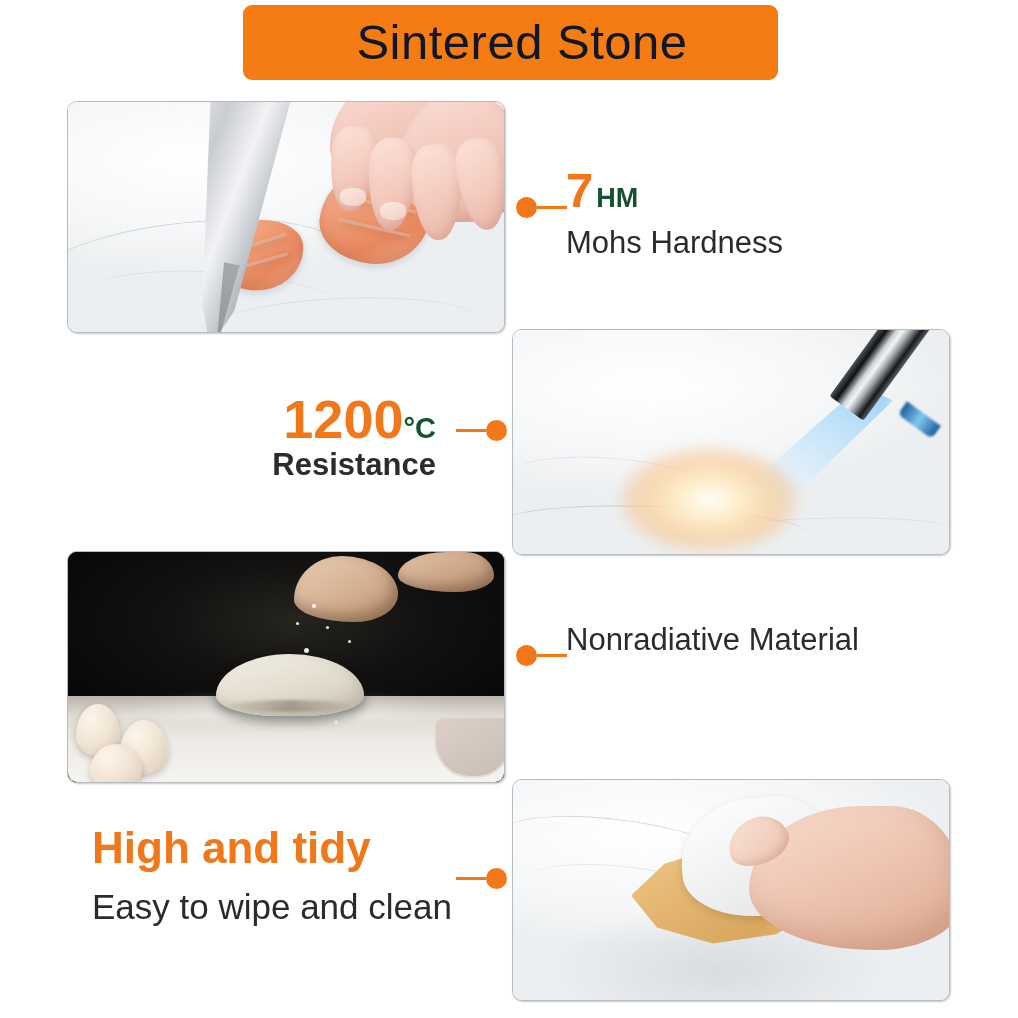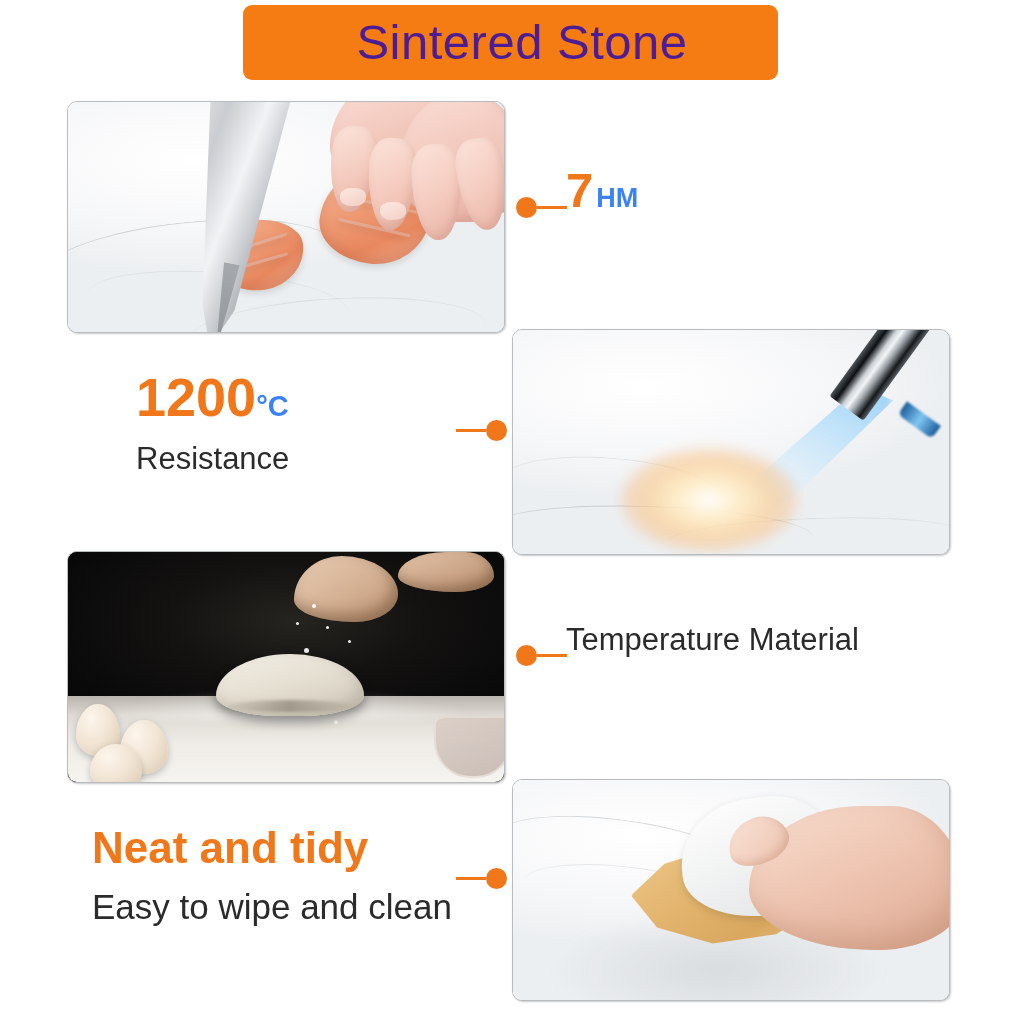--- a/index.html
+++ b/index.html
@@ -24,21 +24,21 @@
     width: 535px;
     height: 75px;
     background: #F57C12;
     border-radius: 9px;
     display: flex;
     align-items: center;
     justify-content: center;
     box-sizing: border-box;
   }
   .banner-text {
-    color: #4c1d95;
+    color: #0f172a;
     font-size: 49px;
     font-weight: 400;
     letter-spacing: 0.5px;
     line-height: 1;
     white-space: nowrap;
     margin-left: 23px;
   }
 
   
   .panel {
@@ -286,21 +286,21 @@
   
   .label { position: absolute; }
   .label .big {
     color: #F0771A;
     font-weight: 700;
     line-height: 1;
     white-space: nowrap;
   }
   .label .unit {
     font-weight: 700;
-    color: #3b82f6;
+    color: #14532d;
   }
   .label .desc {
     color: #2B2B2B;
     font-weight: 400;
     line-height: 1.22;
     white-space: nowrap;
   }
 
   
   .connector {
@@ -329,21 +329,21 @@
   #conn-mohs .line { width: 30px; }
 
   #label-gy { left: 566px; top: 612px; text-align: left; }
   #label-gy .big { font-size: 49px; }
   #label-gy .unit { font-size: 27px; margin-left: 7px; }
   #label-gy .desc { font-size: 31px; margin-top: 9px; }
   #conn-gy { left: 516px; top: 645px; }
   #conn-gy .line { width: 30px; }
 
   
-  #label-temp { left: 136px; top: 370px; width: 300px; text-align: left; }
+  #label-temp { left: 136px; top: 392px; width: 300px; text-align: right; }
   #label-temp .big { font-size: 54px; }
   #label-temp .unit { font-size: 29px; }
   #label-temp .desc { font-size: 31px; margin-top: 8px; }
   #conn-temp { left: 456px; top: 420px; }
   #conn-temp .line { width: 30px; }
 
   #label-neat { left: 92px; top: 826px; width: 344px; text-align: left; }
   #label-neat .big { font-size: 44px; }
   #label-neat .desc { font-size: 35px; margin-top: 16px; }
   #conn-neat { left: 456px; top: 868px; }
@@ -459,29 +459,30 @@
 
 <div class="connector" id="conn-neat">
   <span class="line"></span>
   <span class="dot"></span>
 </div>
 
 <div class="label" id="label-mohs">
   <div>
     <span class="big">7</span><span class="unit">HM</span>
   </div>
+  <div class="desc">Mohs Hardness</div>
 </div>
 
 <div class="label" id="label-temp">
   <div>
     <span class="big">1200</span><span class="unit">°C</span>
   </div>
-  <div class="desc" style="margin-top:16px;">Resistance</div>
+  <div class="desc" style="margin-top:0;font-weight:bold;">Resistance</div>
 </div>
 
 <div class="label" id="label-gy">
-  <div class="desc">Temperature Material</div>
+  <div class="desc">Nonradiative Material</div>
 </div>
 
 <div class="label" id="label-neat">
-  <div class="big">Neat and tidy</div>
+  <div class="big">High and tidy</div>
   <div class="desc">Easy to wipe and clean</div>
 </div>
 
 </body></html>

